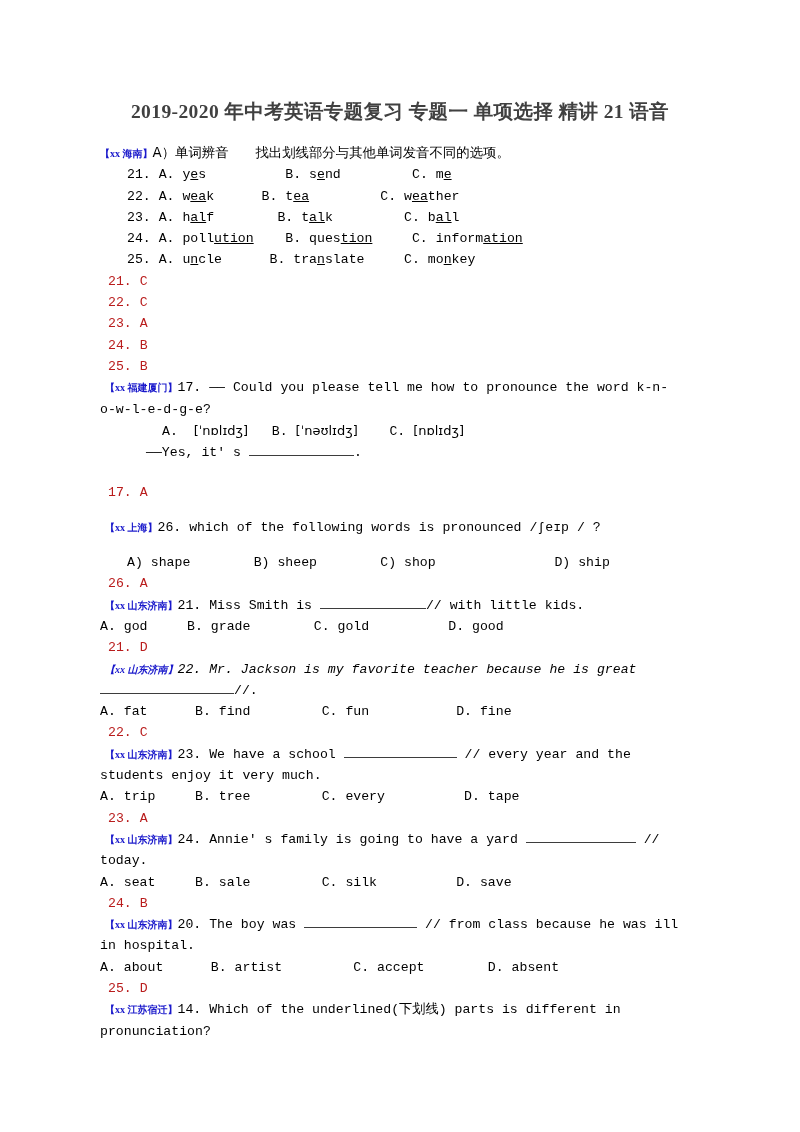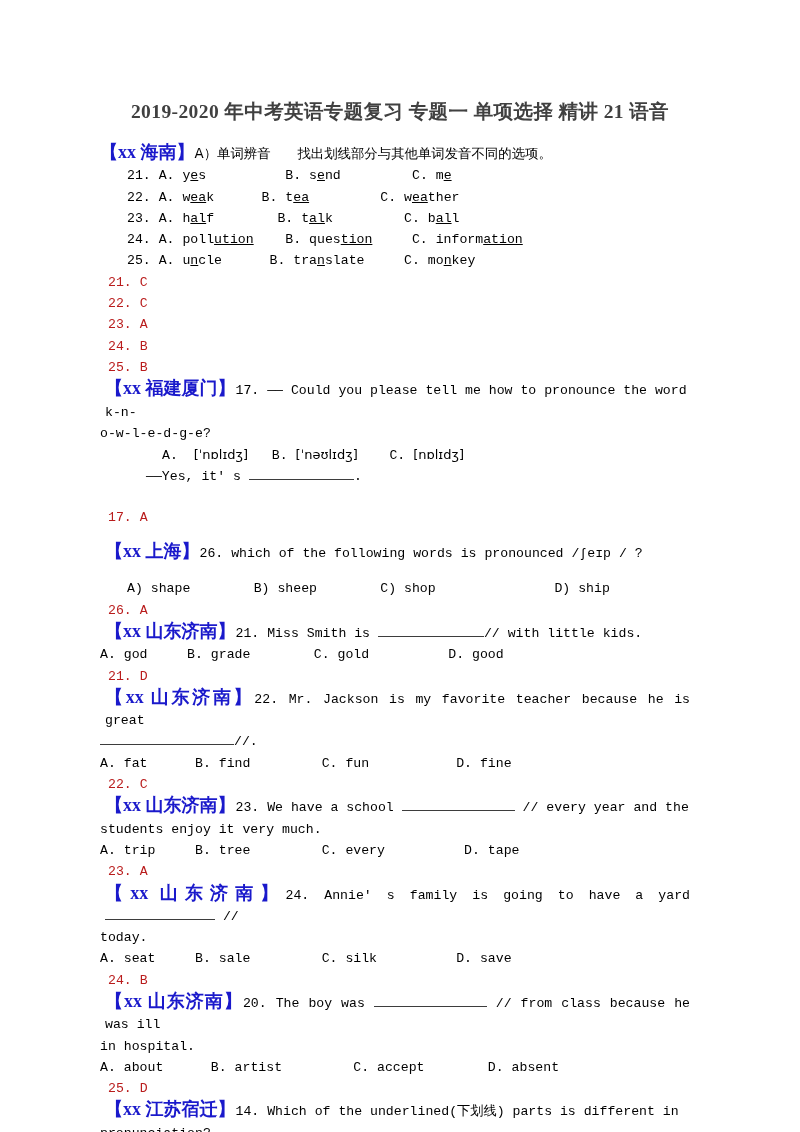--- a/index.html
+++ b/index.html
@@ -44,21 +44,21 @@
     white-space: pre-wrap;
     margin: 0;
     padding: 0;
     font-family: "Liberation Mono", "DejaVu Sans Mono", monospace;
   }
   
   .tag {
     color: #1a19cb;
     font-weight: bold;
     font-family: "Liberation Serif", "DejaVu Serif", serif;
-    font-size: 18px;
+    font-size: 10px;
   }
   
   .answer {
     color: #b91c1c;
     font-family: "Liberation Mono", "DejaVu Sans Mono", monospace;
     font-size: 13.2px;
     margin-left: 8px;
   }
   .cjk-inline { font-family: "DejaVu Sans", sans-serif; }
   u.mark { text-decoration: underline; text-underline-offset: 1px; }
@@ -108,21 +108,21 @@
     <div class="line answer" style="margin-top:19px;">17. A</div>
 
     <div class="line indent1" style="margin-top:13px;"><span class="tag">【xx 上海】</span><span>26. which of the following words is pronounced /ʃeɪp / ?</span></div>
     <div class="line indent2" style="margin-top:14px;"><span>A)</span> <span>shape</span>        <span>B)</span> <span>sheep</span>        <span>C)</span> <span>shop</span>               <span>D)</span> <span>ship</span></div>
     <div class="line answer">26. A</div>
 
     <div class="line indent1"><span class="tag">【xx 山东济南】</span><span>21. Miss Smith is </span><span class="blank" style="width:106px;"></span><span>// with little kids.</span></div>
     <div class="line"><span>A.</span> <span>god</span>     <span>B.</span> <span>grade</span>        <span>C.</span> <span>gold</span>          <span>D.</span> <span>good</span></div>
     <div class="line answer">21. D</div>
 
-    <div class="line indent1 just" style="width:585px;"><span class="tag">【xx 山东济南】</span><span>22. Mr. Jackson is my favorite teacher because he is great</span></div>
+    <div class="line indent1 just" style="width:585px;font-style:italic;"><span class="tag">【xx 山东济南】</span><span>22. Mr. Jackson is my favorite teacher because he is great</span></div>
     <div class="line"><span class="blank" style="width:134px;"></span><span>//.</span></div>
     <div class="line"><span>A.</span> <span>fat</span>      <span>B.</span> <span>find</span>         <span>C.</span> <span>fun</span>           <span>D.</span> <span>fine</span></div>
     <div class="line answer">22. C</div>
 
     <div class="line indent1 just" style="width:585px;"><span class="tag">【xx 山东济南】</span><span>23. We have a school </span><span class="blank" style="width:113px;"></span><span> // every year and the</span></div>
     <div class="line">students enjoy it very much.</div>
     <div class="line"><span>A.</span> <span>trip</span>     <span>B.</span> <span>tree</span>         <span>C.</span> <span>every</span>          <span>D.</span> <span>tape</span></div>
     <div class="line answer">23. A</div>
 
     <div class="line indent1 just" style="width:585px;"><span class="tag">【xx 山东济南】</span><span>24. Annie' s family is going to have a yard </span><span class="blank" style="width:110px;"></span><span> //</span></div>

